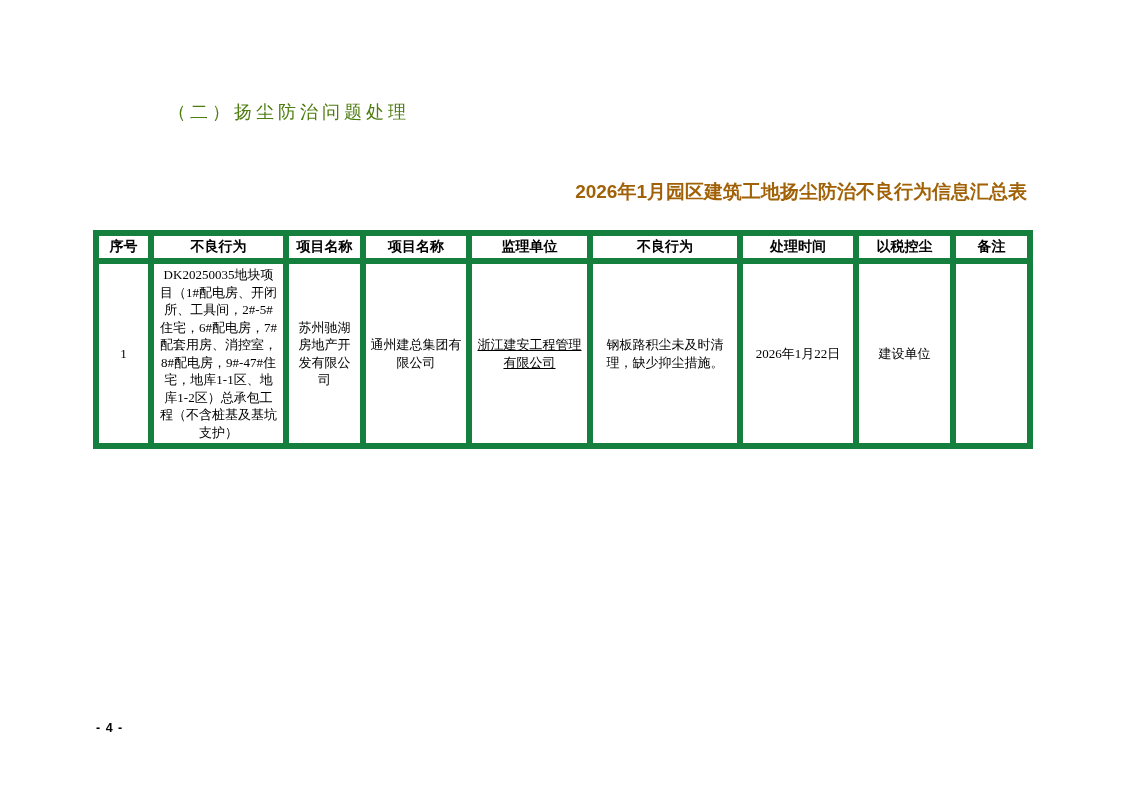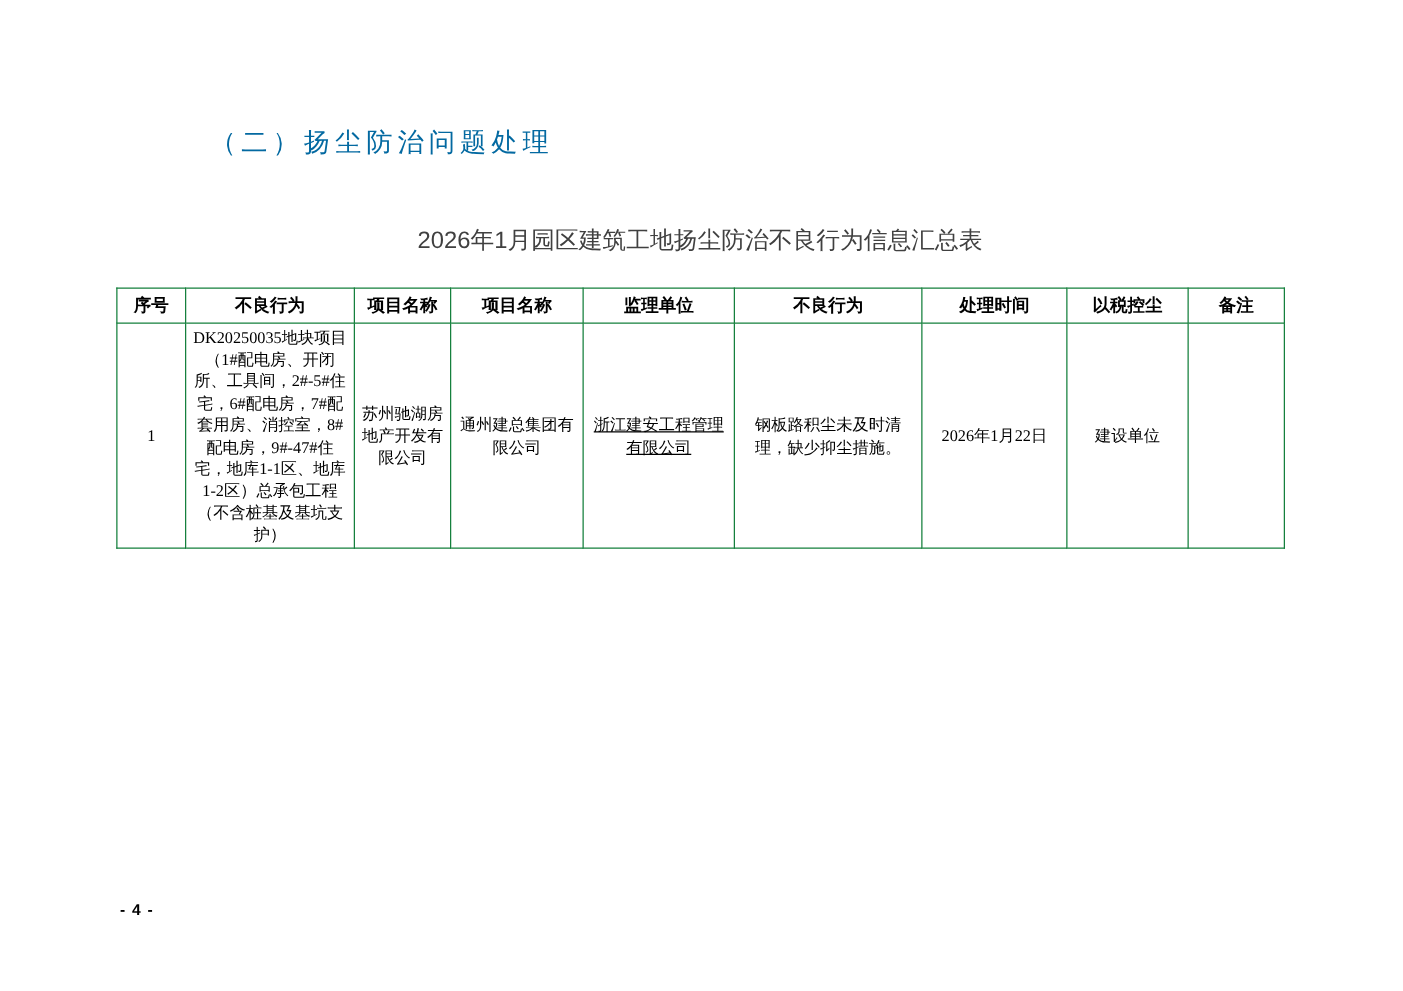--- a/index.html
+++ b/index.html
@@ -10,49 +10,49 @@
     position: relative;
     font-family: "Liberation Serif", "DejaVu Serif", serif;
     color: #000000;
     overflow: hidden;
   }
   .section-heading {
     position: absolute;
     left: 168px;
     top: 100px;
     font-family: "DejaVu Serif", serif;
-    font-size: 21px;
+    font-size: 18px;
     letter-spacing: 4px;
-    color: #0369a1;
+    color: #4d7c0f;
     white-space: nowrap;
   }
   .table-title {
     position: absolute;
     left: 93px;
     top: 179px;
     width: 934px;
-    text-align: center;
+    text-align: right;
     font-family: "Liberation Sans", sans-serif;
-    font-weight: normal;
+    font-weight: bold;
     font-size: 19px;
-    color: #404040;
+    color: #a16207;
     white-space: nowrap;
   }
   table.summary-table {
     position: absolute;
     left: 93px;
     top: 230px;
     width: 934px;
     border-collapse: collapse;
     table-layout: fixed;
     background: #ffffff;
   }
   table.summary-table th,
   table.summary-table td {
-    border: 1px solid #15803d;
+    border: 6px solid #15803d;
     text-align: center;
     vertical-align: middle;
   }
   table.summary-table th {
     height: 28px;
     font-family: "Liberation Sans", sans-serif;
     font-weight: bold;
     font-size: 14px;
     padding: 2px 2px;
   }

